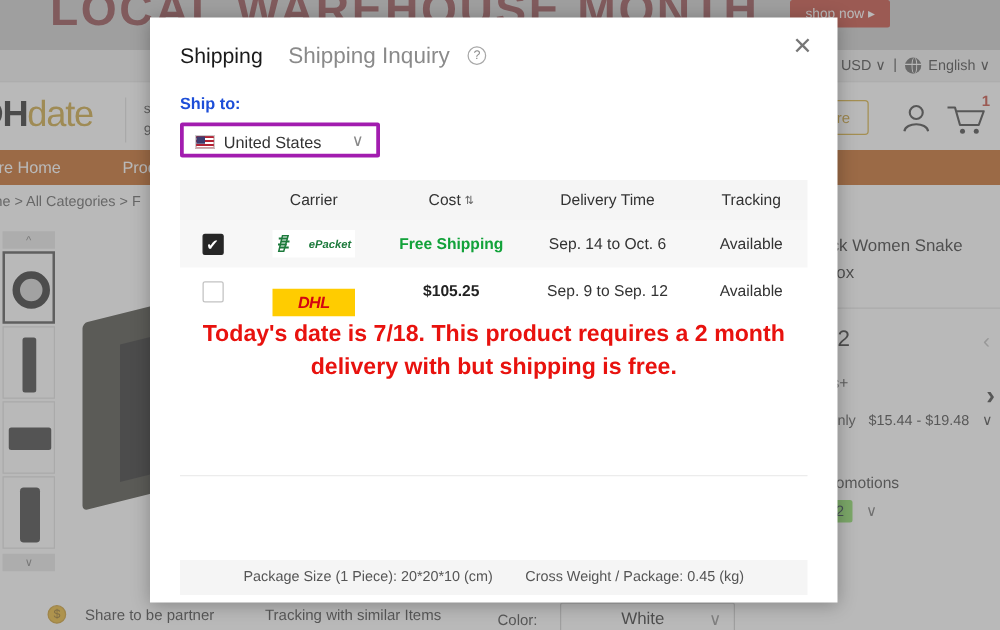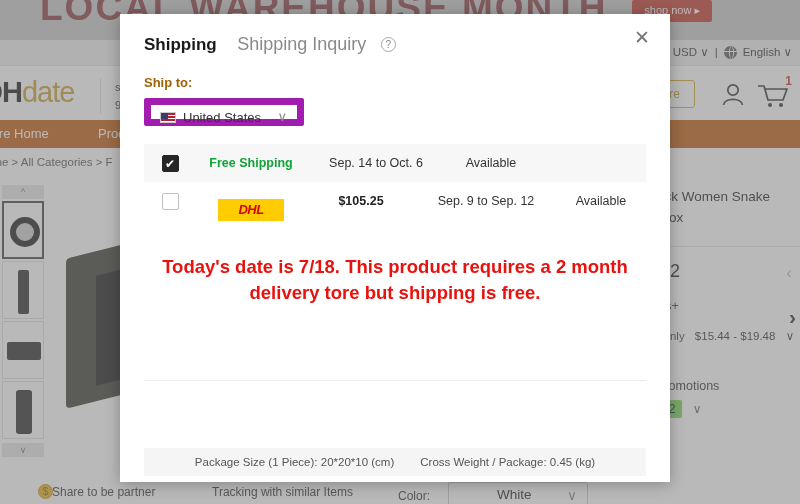--- a/index.html
+++ b/index.html
@@ -163,21 +163,21 @@
   .promo-badge {
     margin-top: 7px; display: inline-block; background: #7ed957; color: #123;
     font-size: 12px; padding: 2px 7px; border-radius: 2px;
   }
 
   .bg-bottom {
     position: absolute; left: 0; top: 482px; width: 800px; height: 22px;
     font-size: 12px; color: #333;
   }
   .bb { position: absolute; top: 3px; white-space: nowrap; }
-  .bb-share { left: 52px; }
+  .bb-share { left: 68px; }
   .bb-coin {
     position: absolute; left: 38px; top: 2px; width: 15px; height: 15px;
     border-radius: 50%; background: #e8b01f; border: 1px solid #c8931a;
     color: #8a6310; font-size: 10px; text-align: center; line-height: 13px;
   }
   .bb-compare { left: 212px; }
   .bb-color { left: 398px; top: 7px; }
   .color-select {
     position: absolute; left: 448px; top: 0px; width: 140px; height: 28px;
     border: 1px solid #c9c9c9; background: #fff; border-radius: 2px;
@@ -191,42 +191,42 @@
     position: absolute; inset: 0; background: rgba(120,120,120,0.52);
   }
 
   
   #modal {
     position: absolute; left: 120px; top: 14px; width: 550px; height: 468px;
     background: #fff; box-shadow: 0 2px 14px rgba(0,0,0,0.28);
   }
   .m-head { position: relative; padding: 20px 24px 0 24px; }
   .m-title {
-    font-size: 17px; font-weight: bold; color: #1a1a1a; display: inline-block;
+    font-size: 17px; font-weight: normal; color: #1a1a1a; display: inline-block;
     vertical-align: middle;
   }
   .m-sub {
     font-size: 18px; color: #8a8a8a; display: inline-block; margin-left: 16px;
     vertical-align: middle;
   }
   .m-help {
     display: inline-block; width: 15px; height: 15px; border: 1px solid #a8a8a8;
     border-radius: 50%; color: #8a8a8a; font-size: 10px; text-align: center;
     line-height: 13px; margin-left: 10px; vertical-align: middle;
   }
   .m-close {
     position: absolute; right: 20px; top: 14px; font-size: 19px; color: #777;
     line-height: 1; cursor: pointer;
   }
   .m-shipto {
-    margin: 20px 0 0 24px; font-size: 13px; font-weight: bold; color: #a16207;
+    margin: 20px 0 0 24px; font-size: 13px; font-weight: bold; color: #1d4ed8;
   }
   .m-select {
     position: relative; margin: 8px 0 0 24px; width: 160px; height: 28px;
-    border: 7px solid #a21caf; border-radius: 2px; background: #fff;
+    border: 3px solid #a21caf; border-radius: 2px; background: #fff;
   }
   .flag {
     position: absolute; left: 9px; top: 7px; width: 16px; height: 11px;
     background: #b22234; overflow: hidden; border: 0.5px solid #ccc;
   }
   .flag .stripes {
     position: absolute; inset: 0;
     background: repeating-linear-gradient(#b22234 0 1.6px, #fff 1.6px 3.1px);
   }
   .flag .canton {
@@ -430,24 +430,40 @@
     <div class="m-select">
       <span class="flag">
         <span class="stripes"></span>
         <span class="canton"></span>
       </span>
       <span class="sv">United States</span>
       <span class="sc">∨</span>
     </div>
 
     <div class="m-table">
+      <div class="thead">
+        <div class="c-chk"></div>
+        <div class="c-car">Carrier</div>
+        <div class="c-cost"><span>Cost</span><span class="sorticon">⇅</span></div>
+        <div class="c-del">Delivery Time</div>
+        <div class="c-trk">Tracking</div>
+      </div>
 
       <div class="trow alt">
         <div class="c-chk">
           <span class="chk on">✔</span>
+        </div>
+        <div class="c-car">
+          <span class="logo-epacket">
+            <svg class="ep-mark" viewBox="0 0 19 16">
+              <path d="M2 3 h7 v1.6 h-7 z M3.6 5.4 h7 v1.6 h-7 z M1.4 7.8 h7 v1.6 h-7 z M3 10.2 h7 v1.6 h-7 z" fill="#1d7a3c"></path>
+              <path d="M5 1.5 L9.5 1.5 L6 14 L2 14 z" fill="none" stroke="#1d7a3c" stroke-width="1.2"></path>
+            </svg>
+            <span class="lbl">ePacket</span>
+          </span>
         </div>
         <div class="c-cost"><span class="free">Free Shipping</span></div>
         <div class="c-del">Sep. 14 to Oct. 6</div>
         <div class="c-trk">Available</div>
       </div>
 
       <div class="trow">
         <div class="c-chk">
           <span class="chk"></span>
         </div>
@@ -457,21 +473,21 @@
           </span>
         </div>
         <div class="c-cost"><span class="cost-val">$105.25</span></div>
         <div class="c-del">Sep. 9 to Sep. 12</div>
         <div class="c-trk">Available</div>
       </div>
     </div>
 
     <div class="annot">
       <div>Today's date is 7/18.  This product requires a 2 month</div>
-      <div>delivery tore but shipping is free.</div>
+      <div>delivery with but shipping is free.</div>
     </div>
 
     <div class="m-divider"></div>
 
 
     <div class="m-foot">
       <span>Package Size (1 Piece): 20*20*10 (cm)</span>
       <span>Cross Weight / Package: 0.45 (kg)</span>
     </div>
   </div>

